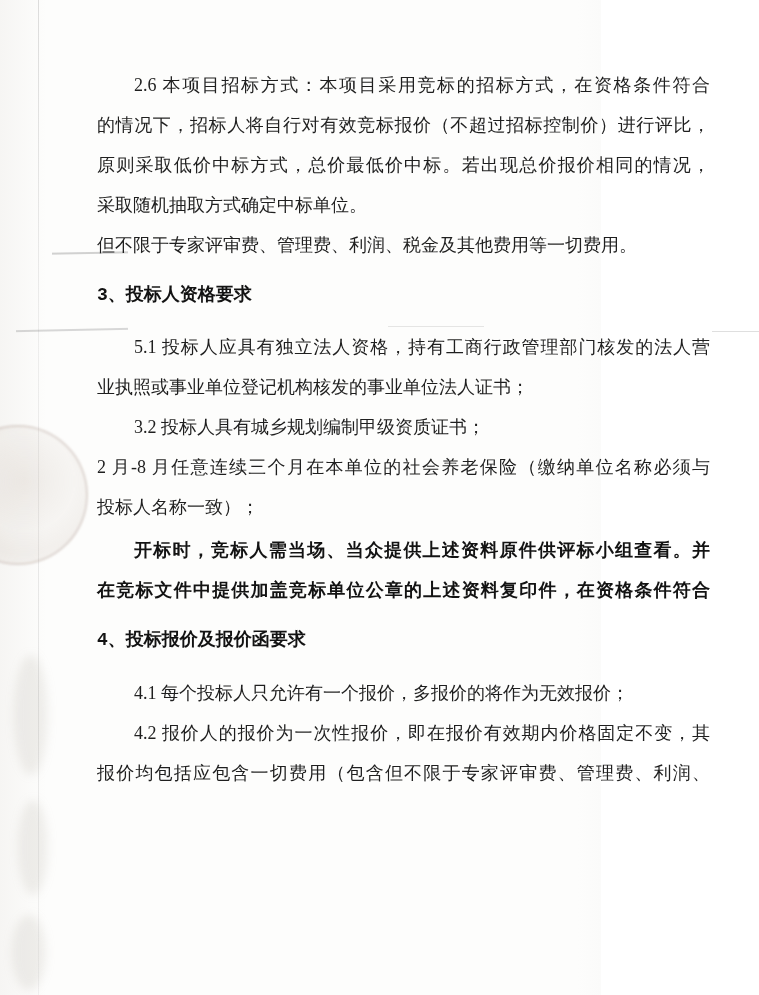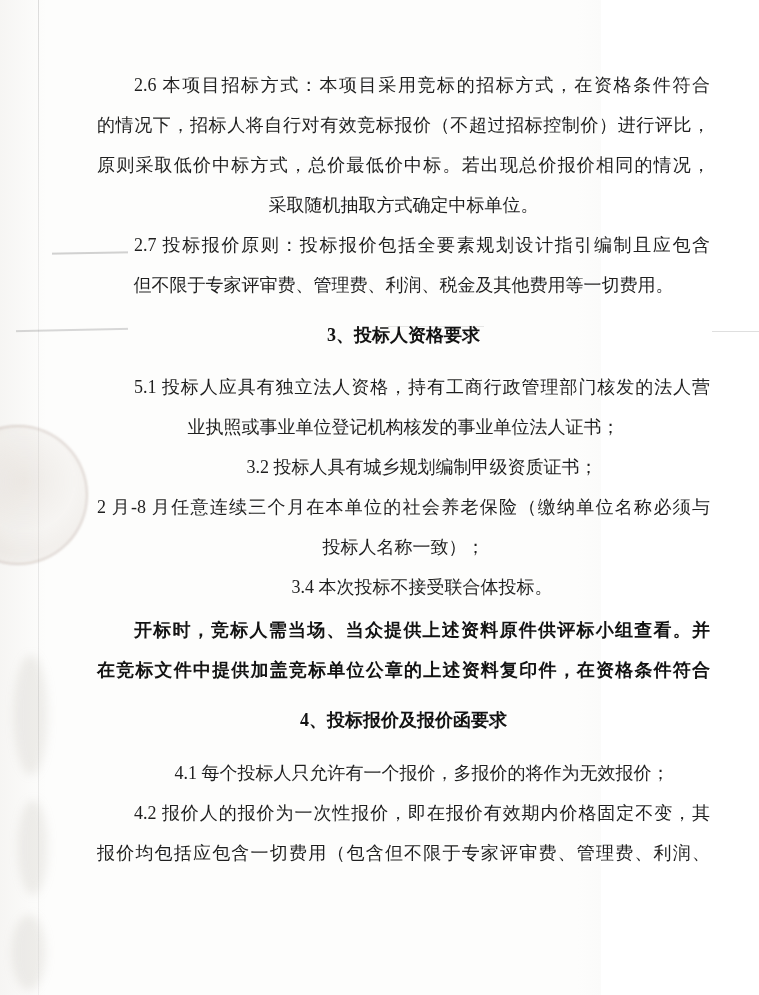--- a/index.html
+++ b/index.html
@@ -61,30 +61,29 @@
     position: absolute;
     left: 97px; top: 65px;
     width: 613px;
     font-size: 18px;
   }
   .line {
     height: 40px;
     line-height: 40px;
     white-space: normal;
     overflow: visible;
-    text-align: center;
   }
   .justify {
     text-align: justify;
     text-align-last: justify;
     text-justify: inter-character;
   }
   .indent { padding-left: 37px; }
   .bold { font-weight: bold; color: #131313; }
-  .heading { font-weight: bold; color: #131313; }
+  .heading { font-weight: bold; color: #131313; font-family: Liberation Mono, monospace; }
   .mt10 { margin-top: 10px; }
   .mt12 { margin-top: 12px; }
   .mt3  { margin-top: 3px; }
   .mt13 { margin-top: 13px; }
 </style>
 </head>
 <body>
 
 <div class="page">
 
@@ -98,34 +97,32 @@
   <div class="smudge smudge-2"></div>
   <div class="smudge smudge-3"></div>
 
   <div class="textblock">
 
     <div class="line indent justify">2.6 本项目招标方式：本项目采用竞标的招标方式，在资格条件符合</div>
     <div class="line justify">的情况下，招标人将自行对有效竞标报价（不超过招标控制价）进行评比，</div>
     <div class="line justify">原则采取低价中标方式，总价最低价中标。若出现总价报价相同的情况，</div>
     <div class="line">采取随机抽取方式确定中标单位。</div>
 
-    <div class="line indent justify">2.7 投标报价原则：投标报价包括全要素规划设计指引编制且应包含</div>
     <div class="line">但不限于专家评审费、管理费、利润、税金及其他费用等一切费用。</div>
 
     <div class="line heading mt10">3、投标人资格要求</div>
 
     <div class="line indent justify mt12">5.1 投标人应具有独立法人资格，持有工商行政管理部门核发的法人营</div>
     <div class="line">业执照或事业单位登记机构核发的事业单位法人证书；</div>
 
     <div class="line indent">3.2 投标人具有城乡规划编制甲级资质证书；</div>
 
     <div class="line justify">2 月-8 月任意连续三个月在本单位的社会养老保险（缴纳单位名称必须与</div>
     <div class="line">投标人名称一致）；</div>
 
-    <div class="line indent">3.4 本次投标不接受联合体投标。</div>
 
     <div class="line bold indent justify mt3">开标时，竞标人需当场、当众提供上述资料原件供评标小组查看。并</div>
     <div class="line bold justify">在竞标文件中提供加盖竞标单位公章的上述资料复印件，在资格条件符合</div>
 
     <div class="line heading mt10">4、投标报价及报价函要求</div>
 
     <div class="line indent mt13">4.1 每个投标人只允许有一个报价，多报价的将作为无效报价；</div>
 
     <div class="line indent justify">4.2 报价人的报价为一次性报价，即在报价有效期内价格固定不变，其</div>
     <div class="line justify">报价均包括应包含一切费用（包含但不限于专家评审费、管理费、利润、</div>

